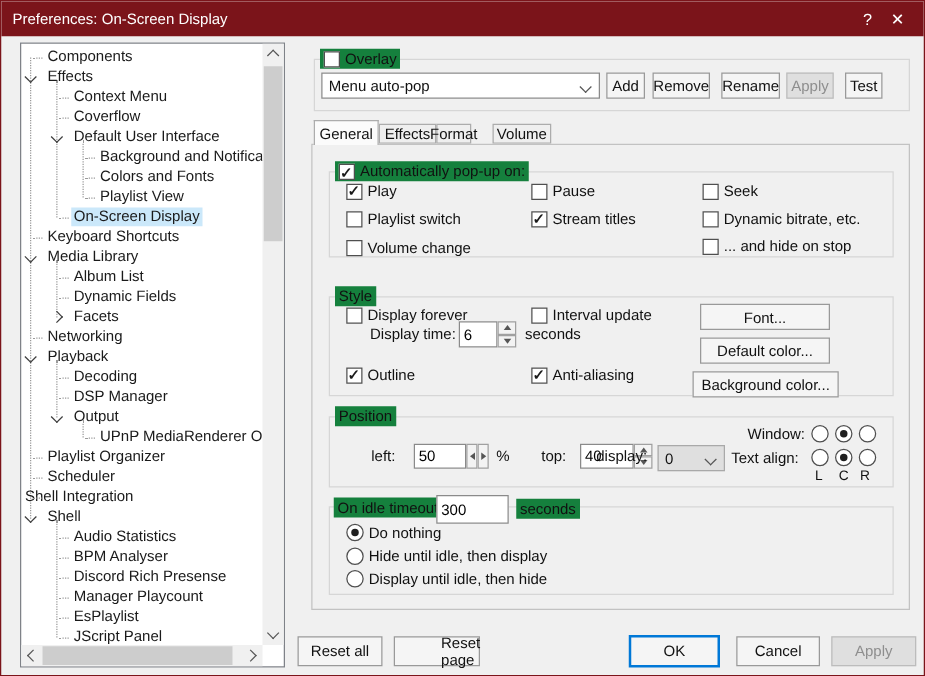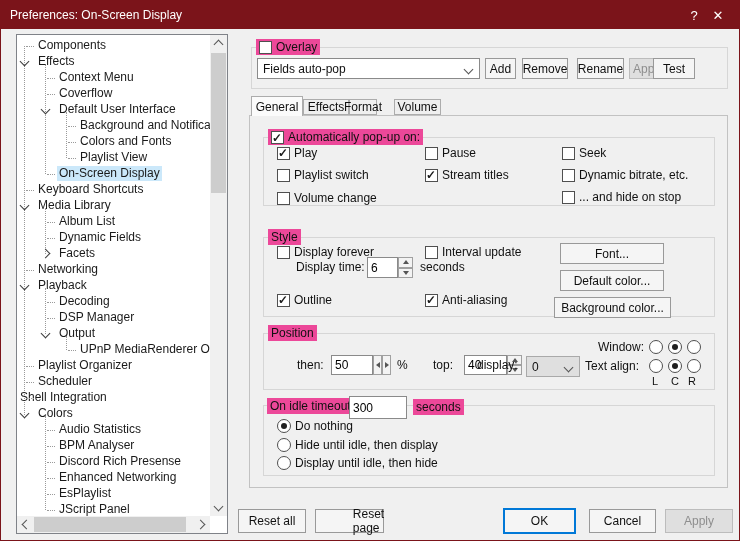--- a/index.html
+++ b/index.html
@@ -27,21 +27,21 @@
   .hscroll{position:absolute;left:0;bottom:0;height:17px;width:193px;background:#f0f0f0;}
   .sb-arrow{position:absolute;width:17px;height:16px;display:flex;align-items:center;justify-content:center;}
   .vthumb{position:absolute;left:1px;width:15px;top:18px;height:140px;background:#cdcdcd;}
   .hthumb{position:absolute;top:1px;height:15px;left:17px;width:152px;background:#cdcdcd;}
   .c-up{width:6px;height:6px;border-left:1px solid #555;border-top:1px solid #555;transform:rotate(45deg);margin-top:3px;}
   .c-down{width:6px;height:6px;border-right:1px solid #555;border-bottom:1px solid #555;transform:rotate(45deg);margin-bottom:3px;}
   .c-left{width:6px;height:6px;border-left:1px solid #555;border-bottom:1px solid #555;transform:rotate(45deg);margin-left:3px;}
   .c-right{width:6px;height:6px;border-right:1px solid #555;border-top:1px solid #555;transform:rotate(45deg);margin-right:3px;}
   
   .group{position:absolute;border:1px solid #d6d6d6;box-sizing:border-box;}
-  .gcap{position:absolute;background:#ec4899;padding:0 3px;height:16px;line-height:16px;z-index:2;}
+  .gcap{position:absolute;background:#15803d;padding:0 3px;height:16px;line-height:16px;z-index:2;}
   .opt{position:absolute;display:flex;align-items:center;gap:4px;height:16px;z-index:2;}
   .opt .lbl{line-height:14px;}
   .cb{width:13px;height:13px;box-sizing:border-box;border:1px solid #4f4f4f;background:#fff;position:relative;flex:none;}
   .cb.checked::after{content:"\2713";position:absolute;left:0;top:-2px;font-size:12px;font-weight:bold;color:#1a1a1a;}
   .rb{width:14px;height:14px;box-sizing:border-box;border:1px solid #4f4f4f;border-radius:50%;background:#fff;position:relative;flex:none;}
   .rb.checked::after{content:"";position:absolute;left:3px;top:3px;width:6px;height:6px;border-radius:50%;background:#1f1f1f;}
   .btn{position:absolute;box-sizing:border-box;border:1px solid #999;background:#f5f5f5;display:flex;align-items:center;justify-content:center;font-size:12px;z-index:2;}
   .btn.disabled{background:#dfdfdf;border-color:#bcbcbc;color:#8e8e8e;}
   .btn.default{border:2px solid #0078d7;}
   .combo{position:absolute;box-sizing:border-box;border:1px solid #8a8a8a;background:#fff;display:flex;align-items:center;padding:0 20px 0 5px;z-index:2;}
@@ -97,25 +97,25 @@
         <div class="tree-row"><span class="chev closed" style="left: 24px;"></span><span class="tlabel" style="margin-left: 39px;">Facets</span></div>
         <div class="tree-row"><span class="dash" style="left: 8px;"></span><span class="tlabel" style="margin-left: 18px;">Networking</span></div>
         <div class="tree-row"><span class="chev open" style="left: 3px;"></span><span class="tlabel" style="margin-left: 18px;">Playback</span></div>
         <div class="tree-row"><span class="dash" style="left: 29px;"></span><span class="tlabel" style="margin-left: 39px;">Decoding</span></div>
         <div class="tree-row"><span class="dash" style="left: 29px;"></span><span class="tlabel" style="margin-left: 39px;">DSP Manager</span></div>
         <div class="tree-row"><span class="chev open" style="left: 24px;"></span><span class="tlabel" style="margin-left: 39px;">Output</span></div>
         <div class="tree-row"><span class="dash" style="left: 50px;"></span><span class="tlabel" style="margin-left: 60px;">UPnP MediaRenderer Output</span></div>
         <div class="tree-row"><span class="dash" style="left: 8px;"></span><span class="tlabel" style="margin-left: 18px;">Playlist Organizer</span></div>
         <div class="tree-row"><span class="dash" style="left: 8px;"></span><span class="tlabel" style="margin-left: 18px;">Scheduler</span></div>
         <div class="tree-row"><span class="dash" style="left: 8px;"></span><span class="tlabel" style="">Shell Integration</span></div>
-        <div class="tree-row"><span class="chev open" style="left: 3px;"></span><span class="tlabel" style="margin-left: 18px;">Colors</span></div>
+        <div class="tree-row"><span class="chev open" style="left: 3px;"></span><span class="tlabel" style="margin-left: 18px;">Shell</span></div>
         <div class="tree-row"><span class="dash" style="left: 29px;"></span><span class="tlabel" style="margin-left: 39px;">Audio Statistics</span></div>
         <div class="tree-row"><span class="dash" style="left: 29px;"></span><span class="tlabel" style="margin-left: 39px;">BPM Analyser</span></div>
         <div class="tree-row"><span class="dash" style="left: 29px;"></span><span class="tlabel" style="margin-left: 39px;">Discord Rich Presense</span></div>
-        <div class="tree-row"><span class="dash" style="left: 29px;"></span><span class="tlabel" style="margin-left: 39px;">Enhanced Networking</span></div>
+        <div class="tree-row"><span class="dash" style="left: 29px;"></span><span class="tlabel" style="margin-left: 39px;">Manager Playcount</span></div>
         <div class="tree-row"><span class="dash" style="left: 29px;"></span><span class="tlabel" style="margin-left: 39px;">EsPlaylist</span></div>
         <div class="tree-row"><span class="dash" style="left: 29px;"></span><span class="tlabel" style="margin-left: 39px;">JScript Panel</span></div>
       </div>
     <div class="vscroll">
       <div class="sb-arrow" style="top:0;">
           <i class="c-up"></i>
         </div>
       <div class="vthumb"></div>
       <div class="sb-arrow" style="bottom:0;">
           <i class="c-down"></i>
@@ -131,28 +131,28 @@
         </div>
     </div>
   </div>
 
   <div class="group" style="left:250px;top:46px;width:477px;height:42px;"></div>
   <div class="opt gcap" style="left:255px;top:38px;">
     <span class="cb"></span>
     <span class="lbl">Overlay</span>
   </div>
   <div class="combo" style="left:256px;top:57px;width:223px;height:21px;">
-    <span>Fields auto-pop</span>
+    <span>Menu auto-pop</span>
     <span class="cv"></span>
   </div>
   <div class="btn" style="left:484px;top:57px;width:31px;height:21px;">Add</div>
   <div class="btn" style="left:521px;top:57px;width:46px;height:21px;">Remove</div>
   <div class="btn" style="left:576px;top:57px;width:47px;height:21px;">Rename</div>
   <div class="btn disabled" style="left:628px;top:57px;width:38px;height:21px;">Apply</div>
-  <div class="btn" style="left:652px;top:57px;width:42px;height:21px;">Test</div>
+  <div class="btn" style="left:675px;top:57px;width:30px;height:21px;">Test</div>
 
   <div class="tab active" style="left:250px;top:95px;width:52px;height:20px;">General</div>
   <div class="tab" style="left:302px;top:98px;width:46px;height:16px;">Effects</div>
   <div class="tab" style="left:348px;top:98px;width:28px;height:16px;">Format</div>
   <div class="tab" style="left:393px;top:98px;width:47px;height:16px;">Volume</div>
   <div class="tab-panel"></div>
 
   <div class="group" style="left:262px;top:136px;width:452px;height:69px;"></div>
   <div class="opt gcap" style="left:267px;top:128px;">
     <span class="cb checked"></span>
@@ -219,21 +219,21 @@
     <span class="lbl">Outline</span>
   </div>
   <div class="opt" style="left:424px;top:291px;">
     <span class="cb checked"></span>
     <span class="lbl">Anti-aliasing</span>
   </div>
   <div class="btn" style="left:553px;top:296px;width:117px;height:21px;">Background color...</div>
 
   <div class="group" style="left:262px;top:332px;width:452px;height:57px;"></div>
   <div class="gcap" style="left:267px;top:324px;">Position</div>
-  <div class="slabel" style="left:296px;top:356px;">then:</div>
+  <div class="slabel" style="left:296px;top:356px;">left:</div>
   <input class="edit" style="left: 330px; top: 354px; width: 42px; height: 20px;" value="50">
   <div class="spin-h" style="left:372px;top:354px;width:18px;height:20px;">
     <span class="sbtn">
         <i class="t-left"></i>
       </span>
     <span class="sbtn">
         <i class="t-right"></i>
       </span>
   </div>
   <div class="slabel" style="left:396px;top:356px;">%</div>

